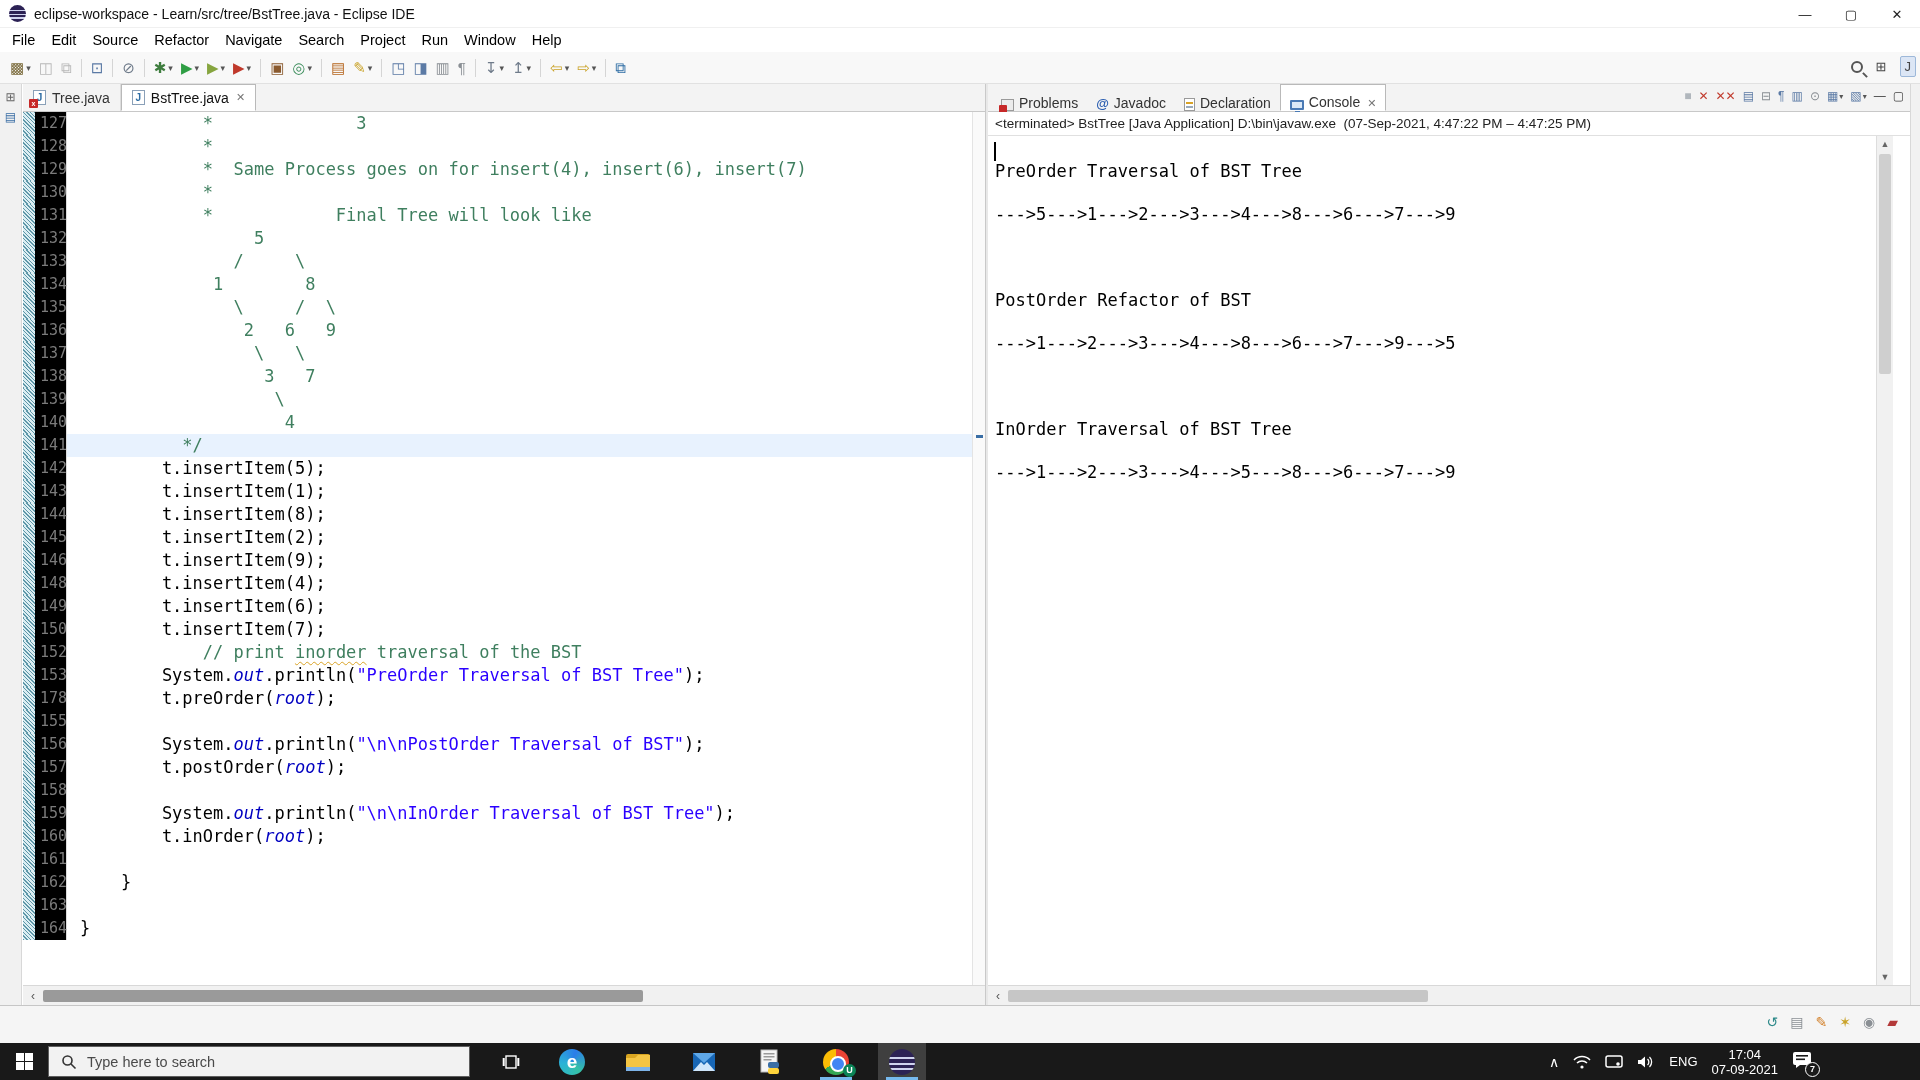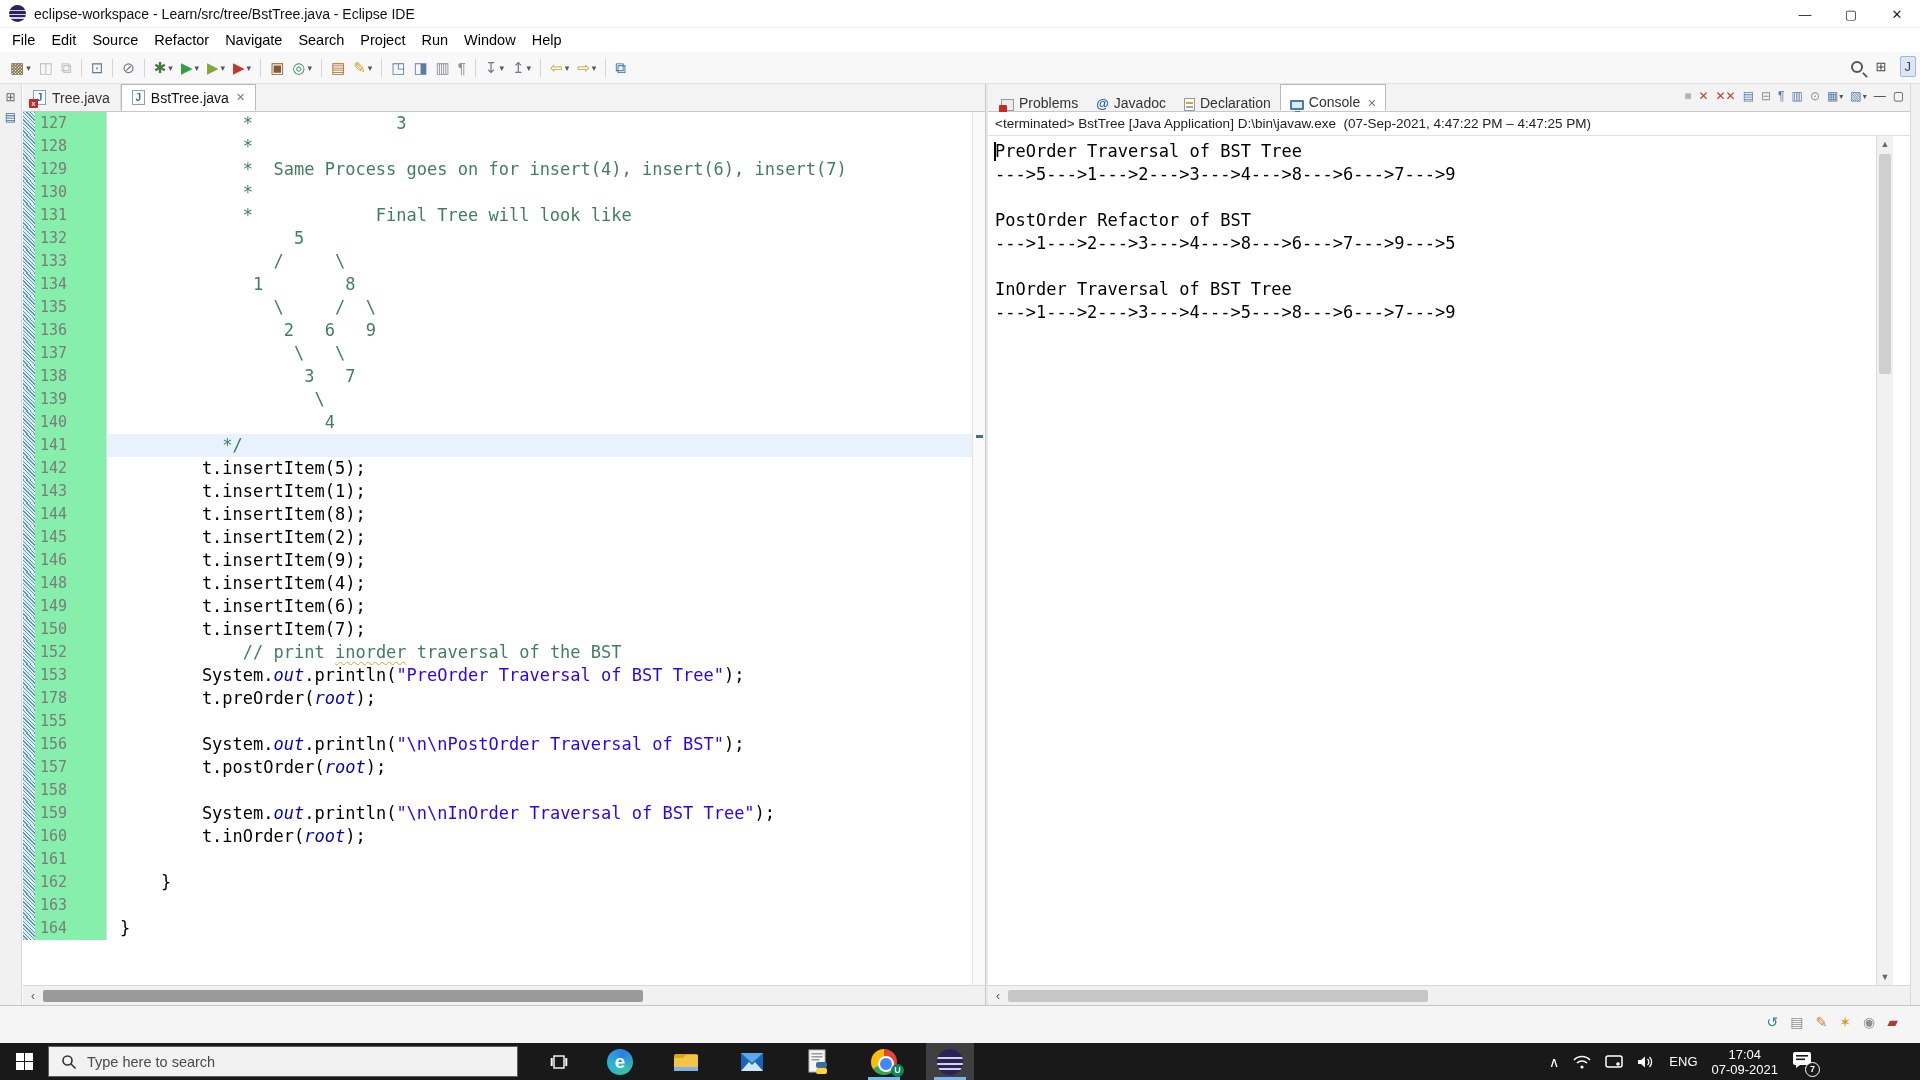--- a/index.html
+++ b/index.html
@@ -48,22 +48,22 @@
   .etab.active { background:#fff; border:1px solid #b9b9b9; border-bottom:1px solid #fff; color:#111; }
   .jfile { position:relative; width:13px; height:15px; background:#fff; border:1px solid #8aa0b8;
     margin-right:6px; font:bold 10px "Liberation Sans",sans-serif; color:#2e6da4; text-align:center; line-height:14px;}
   .jfile .err { position:absolute; left:-5px; bottom:-4px; width:9px; height:9px; background:#c62828;
     color:#fff; font:bold 7px/9px "Liberation Sans",sans-serif; text-align:center; border-radius:1px; }
   .tclose { margin-left:7px; font-size:11px; color:#777; }
 
   .editor-body { position:absolute; left:0; top:28px; width:962px; height:873px; overflow:hidden; background:#fff; }
   .crow { display:flex; height:23px; }
   .hatch { width:12px; background:repeating-linear-gradient(45deg,#5e97a8 0,#5e97a8 1px,#dceef3 1px,#dceef3 2.6px); }
-  .lnum { width:72px; padding-left:5px; font:15px "DejaVu Sans Mono",monospace; color:#7b7b7b;
-    border-right:1px solid #dcdcdc; line-height:23px; background:#86efac; }
+  .lnum { width:32px; padding-left:5px; font:15px "DejaVu Sans Mono",monospace; color:#7b7b7b;
+    border-right:1px solid #dcdcdc; line-height:23px; background:#000000; }
   .ccode { flex:1; font:17px/23px "DejaVu Sans Mono",monospace; white-space:pre; padding-left:13px; color:#000; }
   .ccode.cur { background:#e8f2fe; }
   .cm { color:#3F7F5F; } .pl { color:#000; } .st { color:#2A00FF; }
   .fd { color:#0000C0; font-style:italic; }
   .cmw { color:#3F7F5F; text-decoration:underline; text-decoration-style:wavy;
     text-decoration-color:#d9a326; text-decoration-thickness:1px; text-underline-offset:3px; }
   .oruler { position:absolute; right:0; top:28px; width:13px; height:873px; background:#fafafa;
     border-left:1px solid #e4e4e4; }
   .oruler .mark { position:absolute; left:3px; top:37%; width:7px; height:3px; background:#3a6ea5; }
 
@@ -93,21 +93,21 @@
   .ic-console::after { content:""; position:absolute; left:3px; top:9px; width:5px; height:3px; background:#4a7ab5; }
   .vtoolbar { position:absolute; right:6px; top:5px; display:flex; align-items:center; gap:7px; }
   .vti { font-size:12px; display:flex; align-items:center; }
   .vti .dd { font-size:8px; color:#555; margin-left:1px; }
 
   .vstatus { position:absolute; left:0; top:28px; width:922px; height:24px; background:#fff;
     border-bottom:1px solid #e0e0e0; font-size:13.5px; color:#222; line-height:24px;
     padding-left:7px; white-space:pre; }
   .console-out { position:absolute; left:0; top:52px; width:900px; height:849px; background:#fff;
     padding:4px 0 0 7px; }
-  .conline { font:17px/23px "DejaVu Sans Mono",monospace; color:#000; white-space:pre; }
+  .conline { font:17px/23px "DejaVu Sans Mono",monospace; color:#000; white-space:pre;margin-top:20px; }
   .caret { position:absolute; left:6px; top:6px; width:1.5px; height:19px; background:#000; }
 
   .cvscroll { position:absolute; right:17px; top:52px; width:17px; height:849px; background:#f1f1f1;
     border-left:1px solid #ddd; }
   .cvscroll .up,.cvscroll .down { position:absolute; left:0; width:16px; text-align:center;
     font-size:9px; color:#666; }
   .cvscroll .up{ top:3px; } .cvscroll .down{ bottom:3px; }
   .cvscroll .thumb { position:absolute; left:2px; top:18px; width:12px; height:220px;
     background:#cfcfcf; border-radius:2px; }
   .chscroll { position:absolute; left:0; top:901px; width:922px; height:20px; background:#f1f1f1;
@@ -118,21 +118,21 @@
 
   
   .statusbar { position:absolute; left:0; top:1005px; width:1920px; height:38px; background:#f5f5f5;
     border-top:1px solid #c6c6c6; }
   .sb-icons { position:absolute; right:22px; top:8px; display:flex; gap:12px; font-size:14px; }
 
   
   .taskbar { position:absolute; left:0; top:1043px; width:1920px; height:37px; background:#191919;
     display:flex; align-items:center; }
   .startbtn { width:48px; height:37px; display:flex; align-items:center; justify-content:center; }
-  .searchbox { width:470px; height:31px; background:#f2f2f2; border:1px solid #5e5e5e;
+  .searchbox { width:422px; height:31px; background:#f2f2f2; border:1px solid #5e5e5e;
     display:flex; align-items:center; margin-right:18px; }
   .searchbox .sq { margin:0 10px 0 12px; }
   .searchbox .ph { font-size:14.5px; color:#4a4a4a; }
   .tv { width:46px; height:37px; display:flex; align-items:center; justify-content:center; margin-right:14px; }
   .appbtn { width:48px; height:37px; display:flex; align-items:center; justify-content:center;
     position:relative; margin-right:18px; }
   .appbtn.running::after { content:""; position:absolute; bottom:0; left:8px; right:8px; height:3px; background:#76b9ed; }
   .appbtn.activeapp { background:#3f3f3f; }
   .circ { width:26px; height:26px; border-radius:50%; }
   .edge-c { background:conic-gradient(from 140deg,#35c1a6,#2bb3d6,#2b7de9,#35c1a6); position:relative;}

